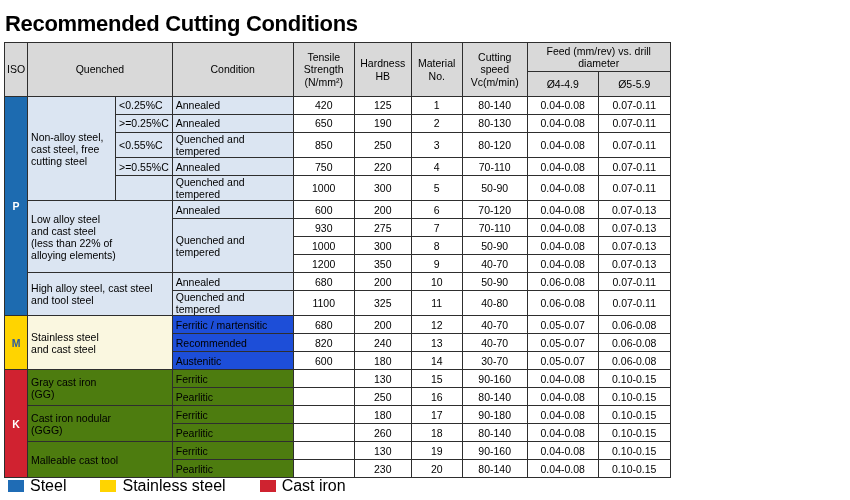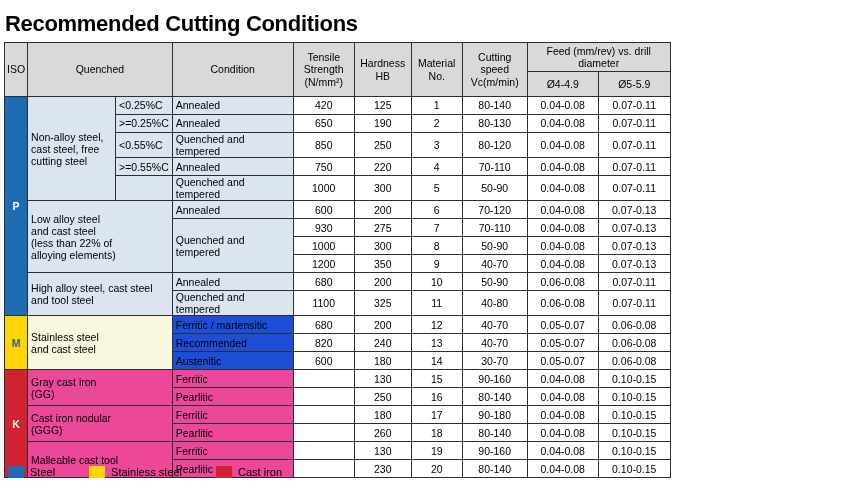--- a/index.html
+++ b/index.html
@@ -12,25 +12,25 @@
   tr.hr1{height:29px}
   tr.hr2{height:25px}
   tr.br{height:18px}
   td.num{text-align:center;background:#fff}
   td.mat{white-space:pre-line;vertical-align:middle;padding-left:4px}
   td.cond{vertical-align:middle;padding-left:4px}
   td.sub{text-align:left;padding-right:3px}
   .pbg{background:#dbe5f2}
   .mmat{background:#faf7e0}
   .mcond{background:#1d4ed8}
-  .kbg{background:#ec4899}
+  .kbg{background:#4d7c0f}
   td.isoP{background:#1d6bb0;color:#fff;font-weight:700;text-align:center;font-size:11px;padding:0}
   td.isoM{background:#ffd400;color:#2d5d9e;font-weight:700;text-align:center;font-size:11px;padding:0}
   td.isoK{background:#d02230;color:#fff;font-weight:700;text-align:center;font-size:11px;padding:0}
-  #legend{position:absolute;left:8px;top:466px;display:flex;align-items:flex-end;font-size:11px}
+  #legend{position:absolute;left:8px;top:477px;display:flex;align-items:flex-end;font-size:16px}
   .li{display:flex;align-items:center;margin-right:34px}
   .sw{width:16px;height:12px;margin-right:6px;display:inline-block}
   .sw-steel{background:#1f6cb5}
   .sw-stain{background:#ffd400}
   .sw-cast{background:#cf2330}
 </style>
 </head>
 <body>
 
 <div id="title">Recommended Cutting Conditions</div>

